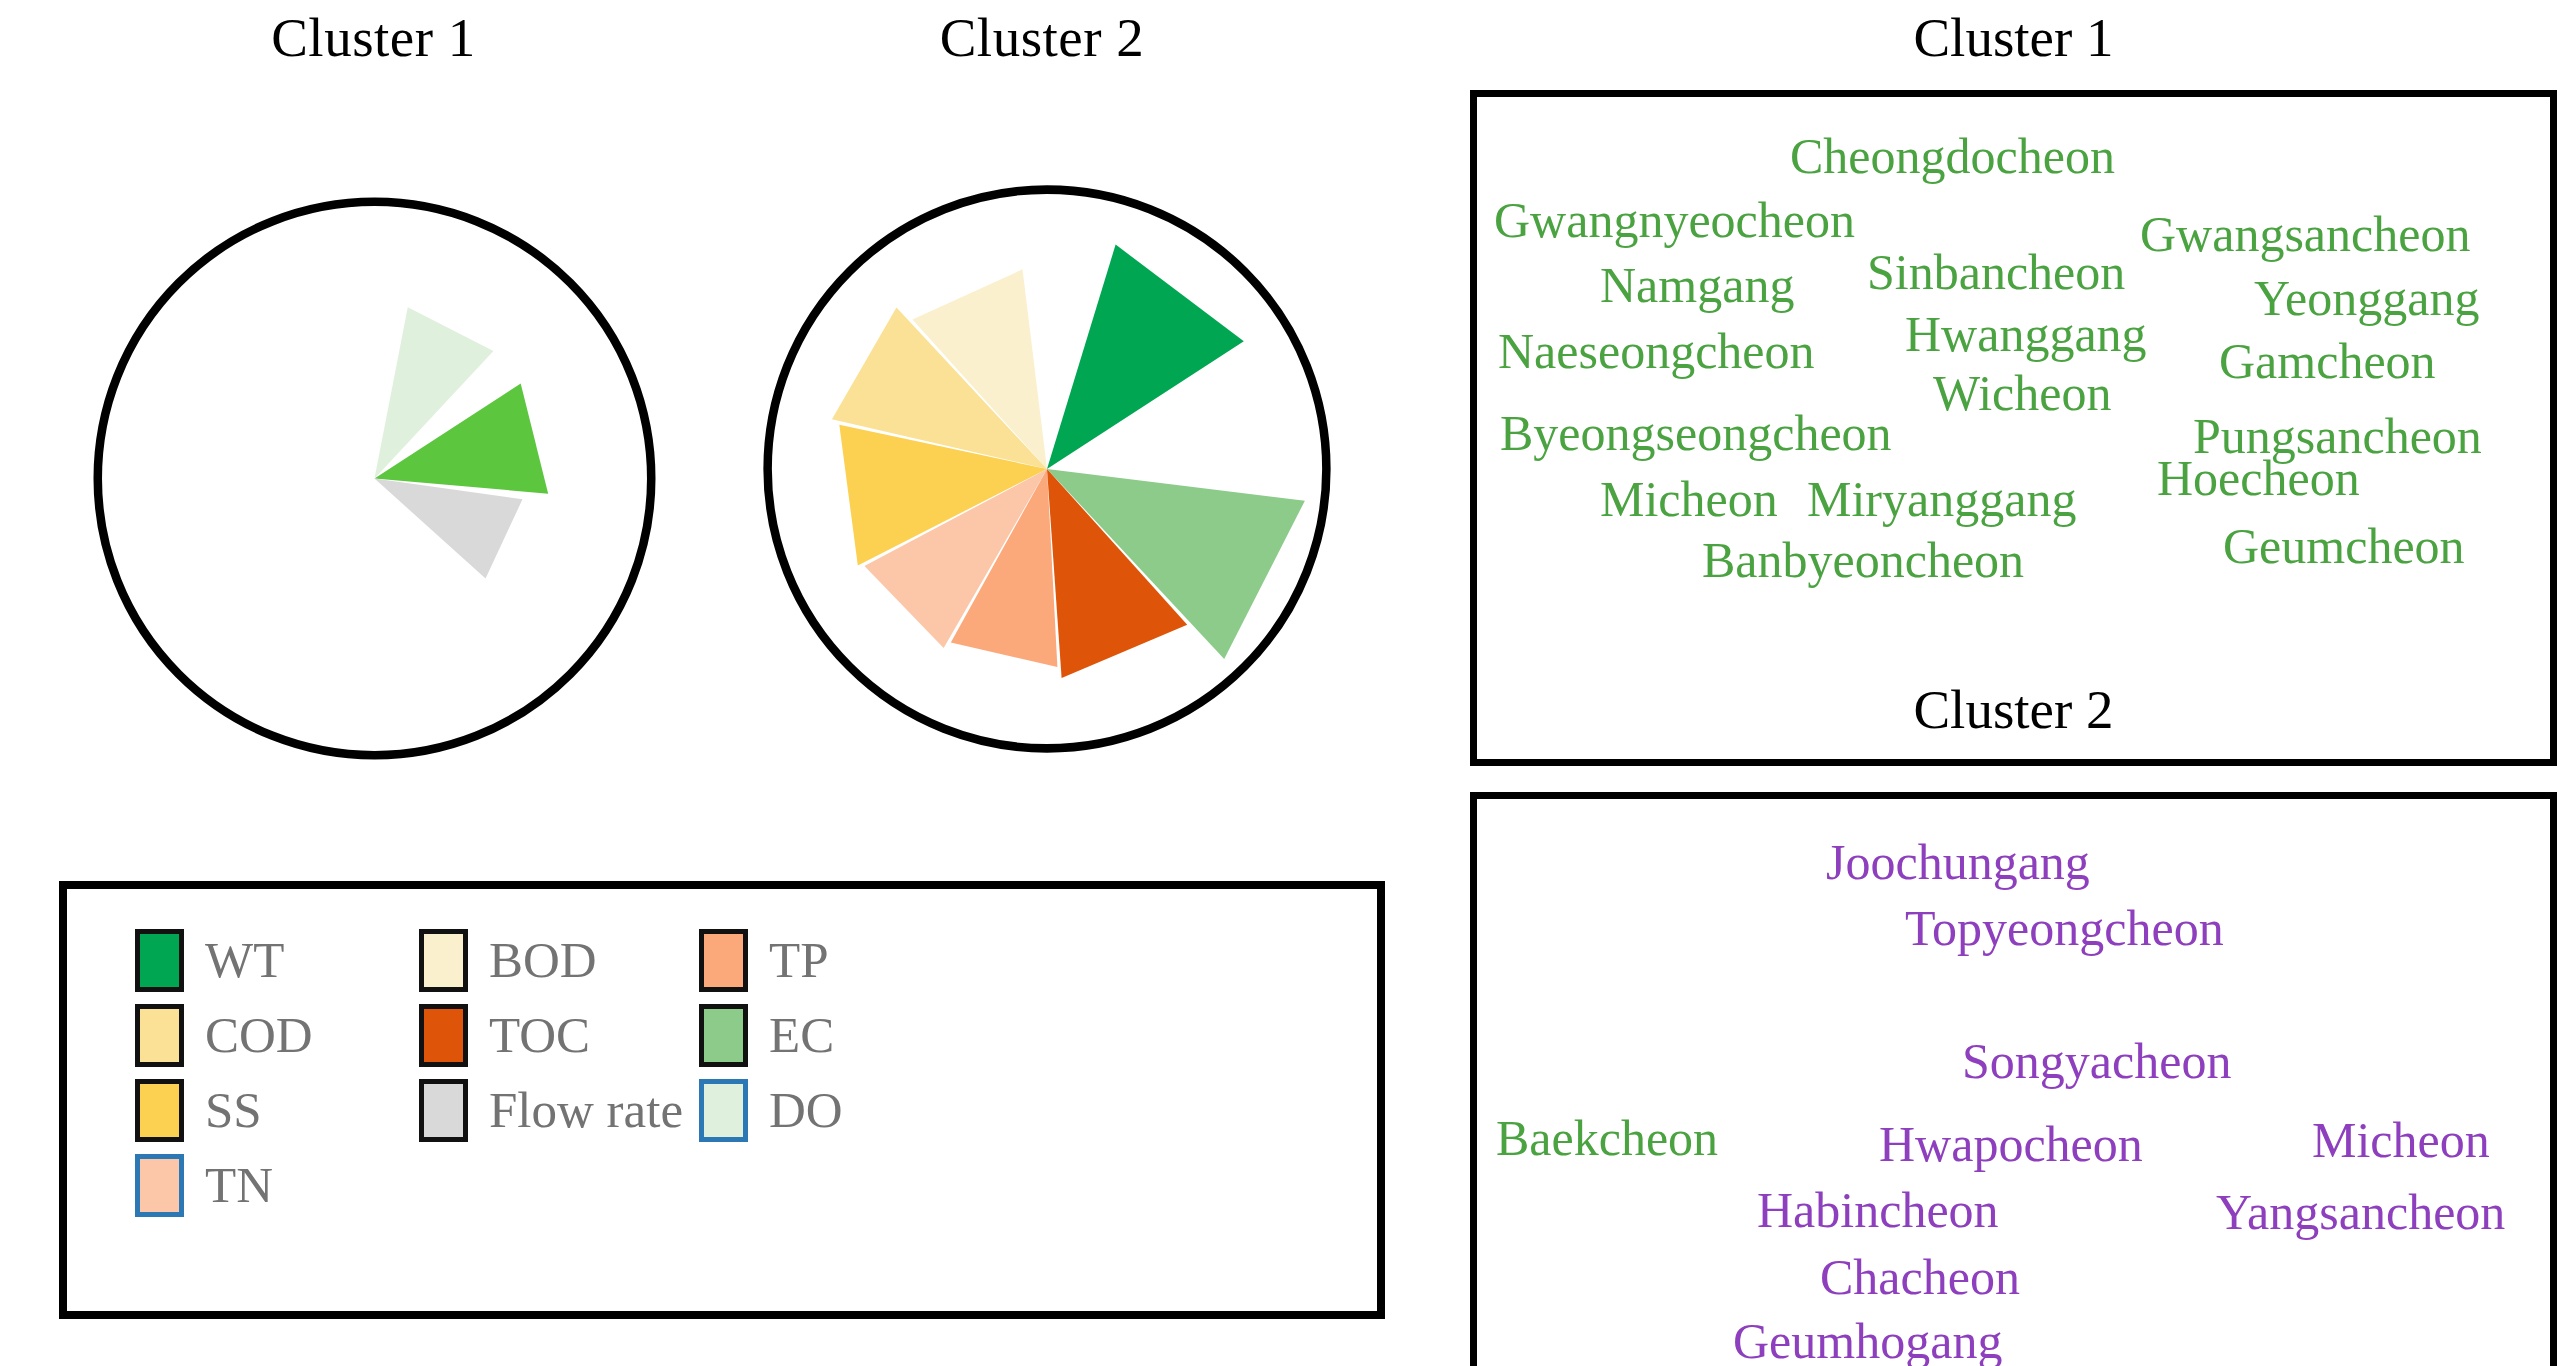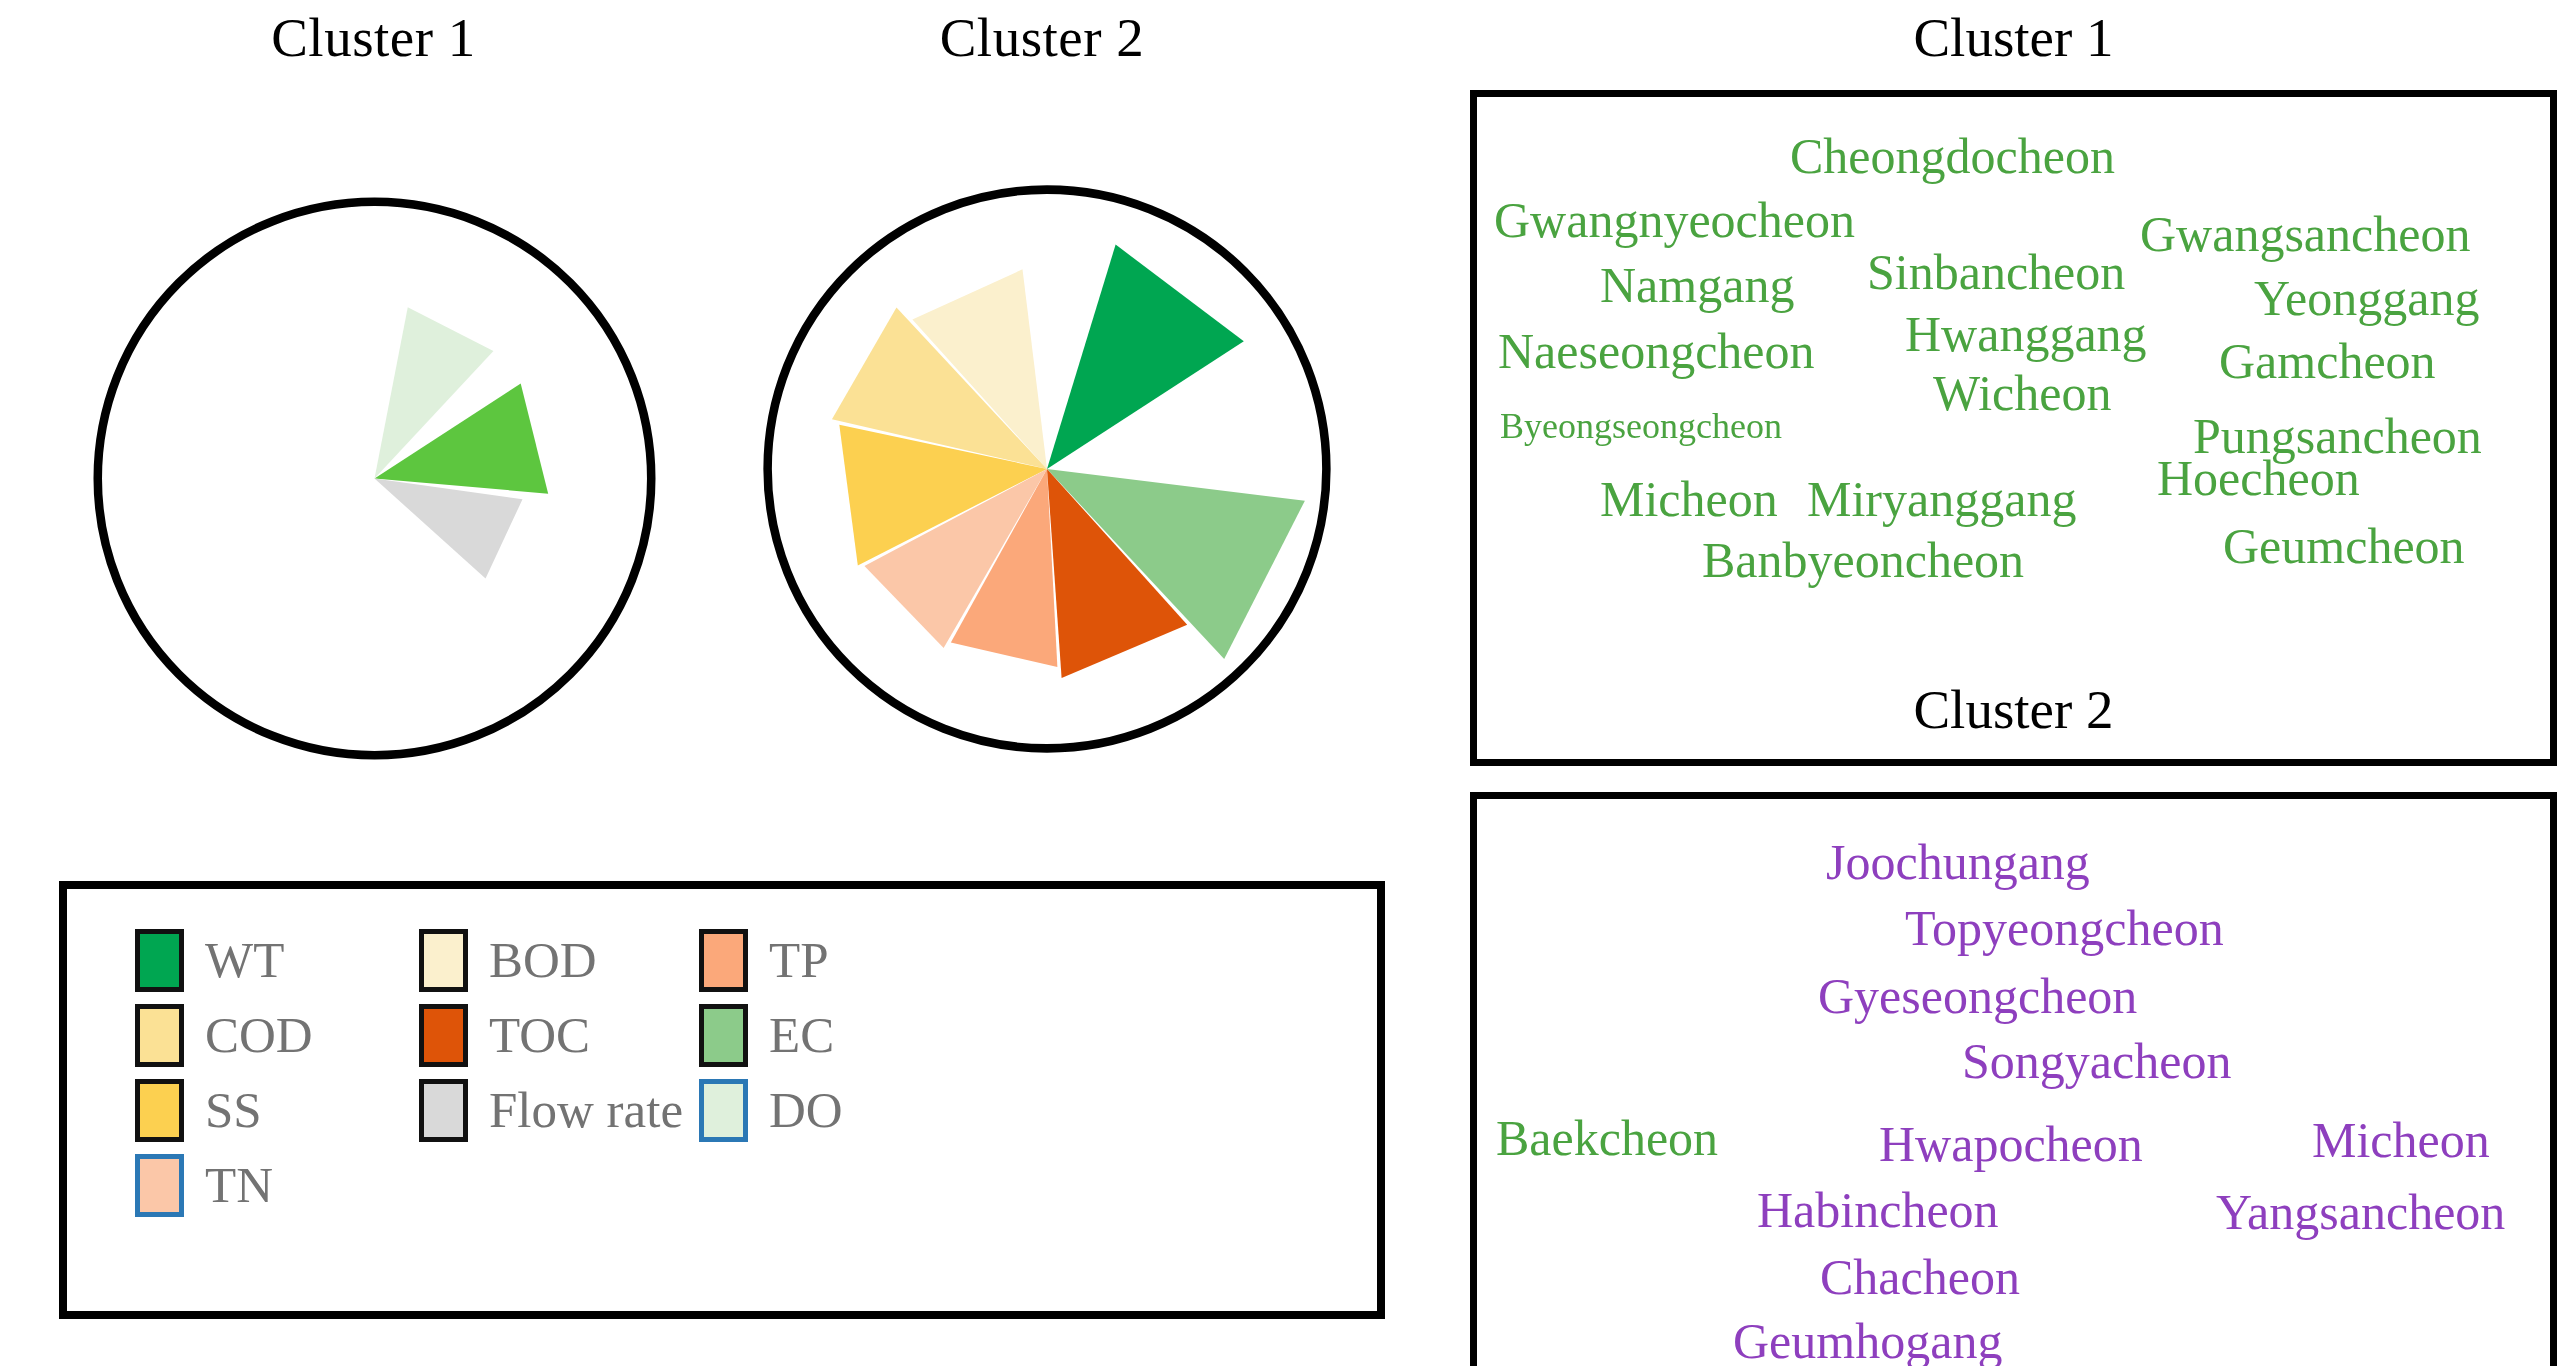--- a/index.html
+++ b/index.html
@@ -123,34 +123,33 @@
       <span class="nm g" style="left: 313px; top: 34px; font-size: 50px;">Cheongdocheon</span>
       <span class="nm g" style="left: 17px; top: 98px; font-size: 50px;">Gwangnyeocheon</span>
       <span class="nm g" style="left: 663px; top: 112px; font-size: 50px;">Gwangsancheon</span>
       <span class="nm g" style="left: 123px; top: 163px; font-size: 50px;">Namgang</span>
       <span class="nm g" style="left: 390px; top: 150px; font-size: 50px;">Sinbancheon</span>
       <span class="nm g" style="left: 777px; top: 176px; font-size: 50px;">Yeonggang</span>
       <span class="nm g" style="left: 21px; top: 229px; font-size: 50px;">Naeseongcheon</span>
       <span class="nm g" style="left: 428px; top: 212px; font-size: 50px;">Hwanggang</span>
       <span class="nm g" style="left: 742px; top: 239px; font-size: 50px;">Gamcheon</span>
       <span class="nm g" style="left: 456px; top: 271px; font-size: 50px;">Wicheon</span>
-      <span class="nm g" style="left: 23px; top: 311px; font-size: 36px;">Byeongseongcheon</span>
+      <span class="nm g" style="left: 23px; top: 311px; font-size: 50px;">Byeongseongcheon</span>
       <span class="nm g" style="left: 716px; top: 314px; font-size: 50px;">Pungsancheon</span>
       <span class="nm g" style="left: 123px; top: 377px; font-size: 50px;">Micheon</span>
       <span class="nm g" style="left: 330px; top: 377px; font-size: 50px;">Miryanggang</span>
       <span class="nm g" style="left: 680px; top: 356px; font-size: 50px;">Hoecheon</span>
       <span class="nm g" style="left: 225px; top: 438px; font-size: 50px;">Banbyeoncheon</span>
       <span class="nm g" style="left: 746px; top: 424px; font-size: 50px;">Geumcheon</span>
     </div>
 
   <div class="namebox-title" id="title-nb2">Cluster 2</div>
   <div class="namebox" id="namebox-2">
       <span class="nm p" style="left: 349px; top: 38px; font-size: 50px;">Joochungang</span>
       <span class="nm p" style="left: 428px; top: 104px; font-size: 50px;">Topyeongcheon</span>
-      <span class="nm p" style="left: 341px; top: 172px; font-size: 50px;">Gyeseongcheon</span>
       <span class="nm p" style="left: 485px; top: 237px; font-size: 50px;">Songyacheon</span>
       <span class="nm g" style="left: 19px; top: 314px; font-size: 50px;">Baekcheon</span>
       <span class="nm p" style="left: 402px; top: 320px; font-size: 50px;">Hwapocheon</span>
       <span class="nm p" style="left: 835px; top: 316px; font-size: 50px;">Micheon</span>
       <span class="nm p" style="left: 280px; top: 386px; font-size: 50px;">Habincheon</span>
       <span class="nm p" style="left: 739px; top: 388px; font-size: 50px;">Yangsancheon</span>
       <span class="nm p" style="left: 343px; top: 453px; font-size: 50px;">Chacheon</span>
       <span class="nm p" style="left: 256px; top: 517px; font-size: 50px;">Geumhogang</span>
     </div>
 

